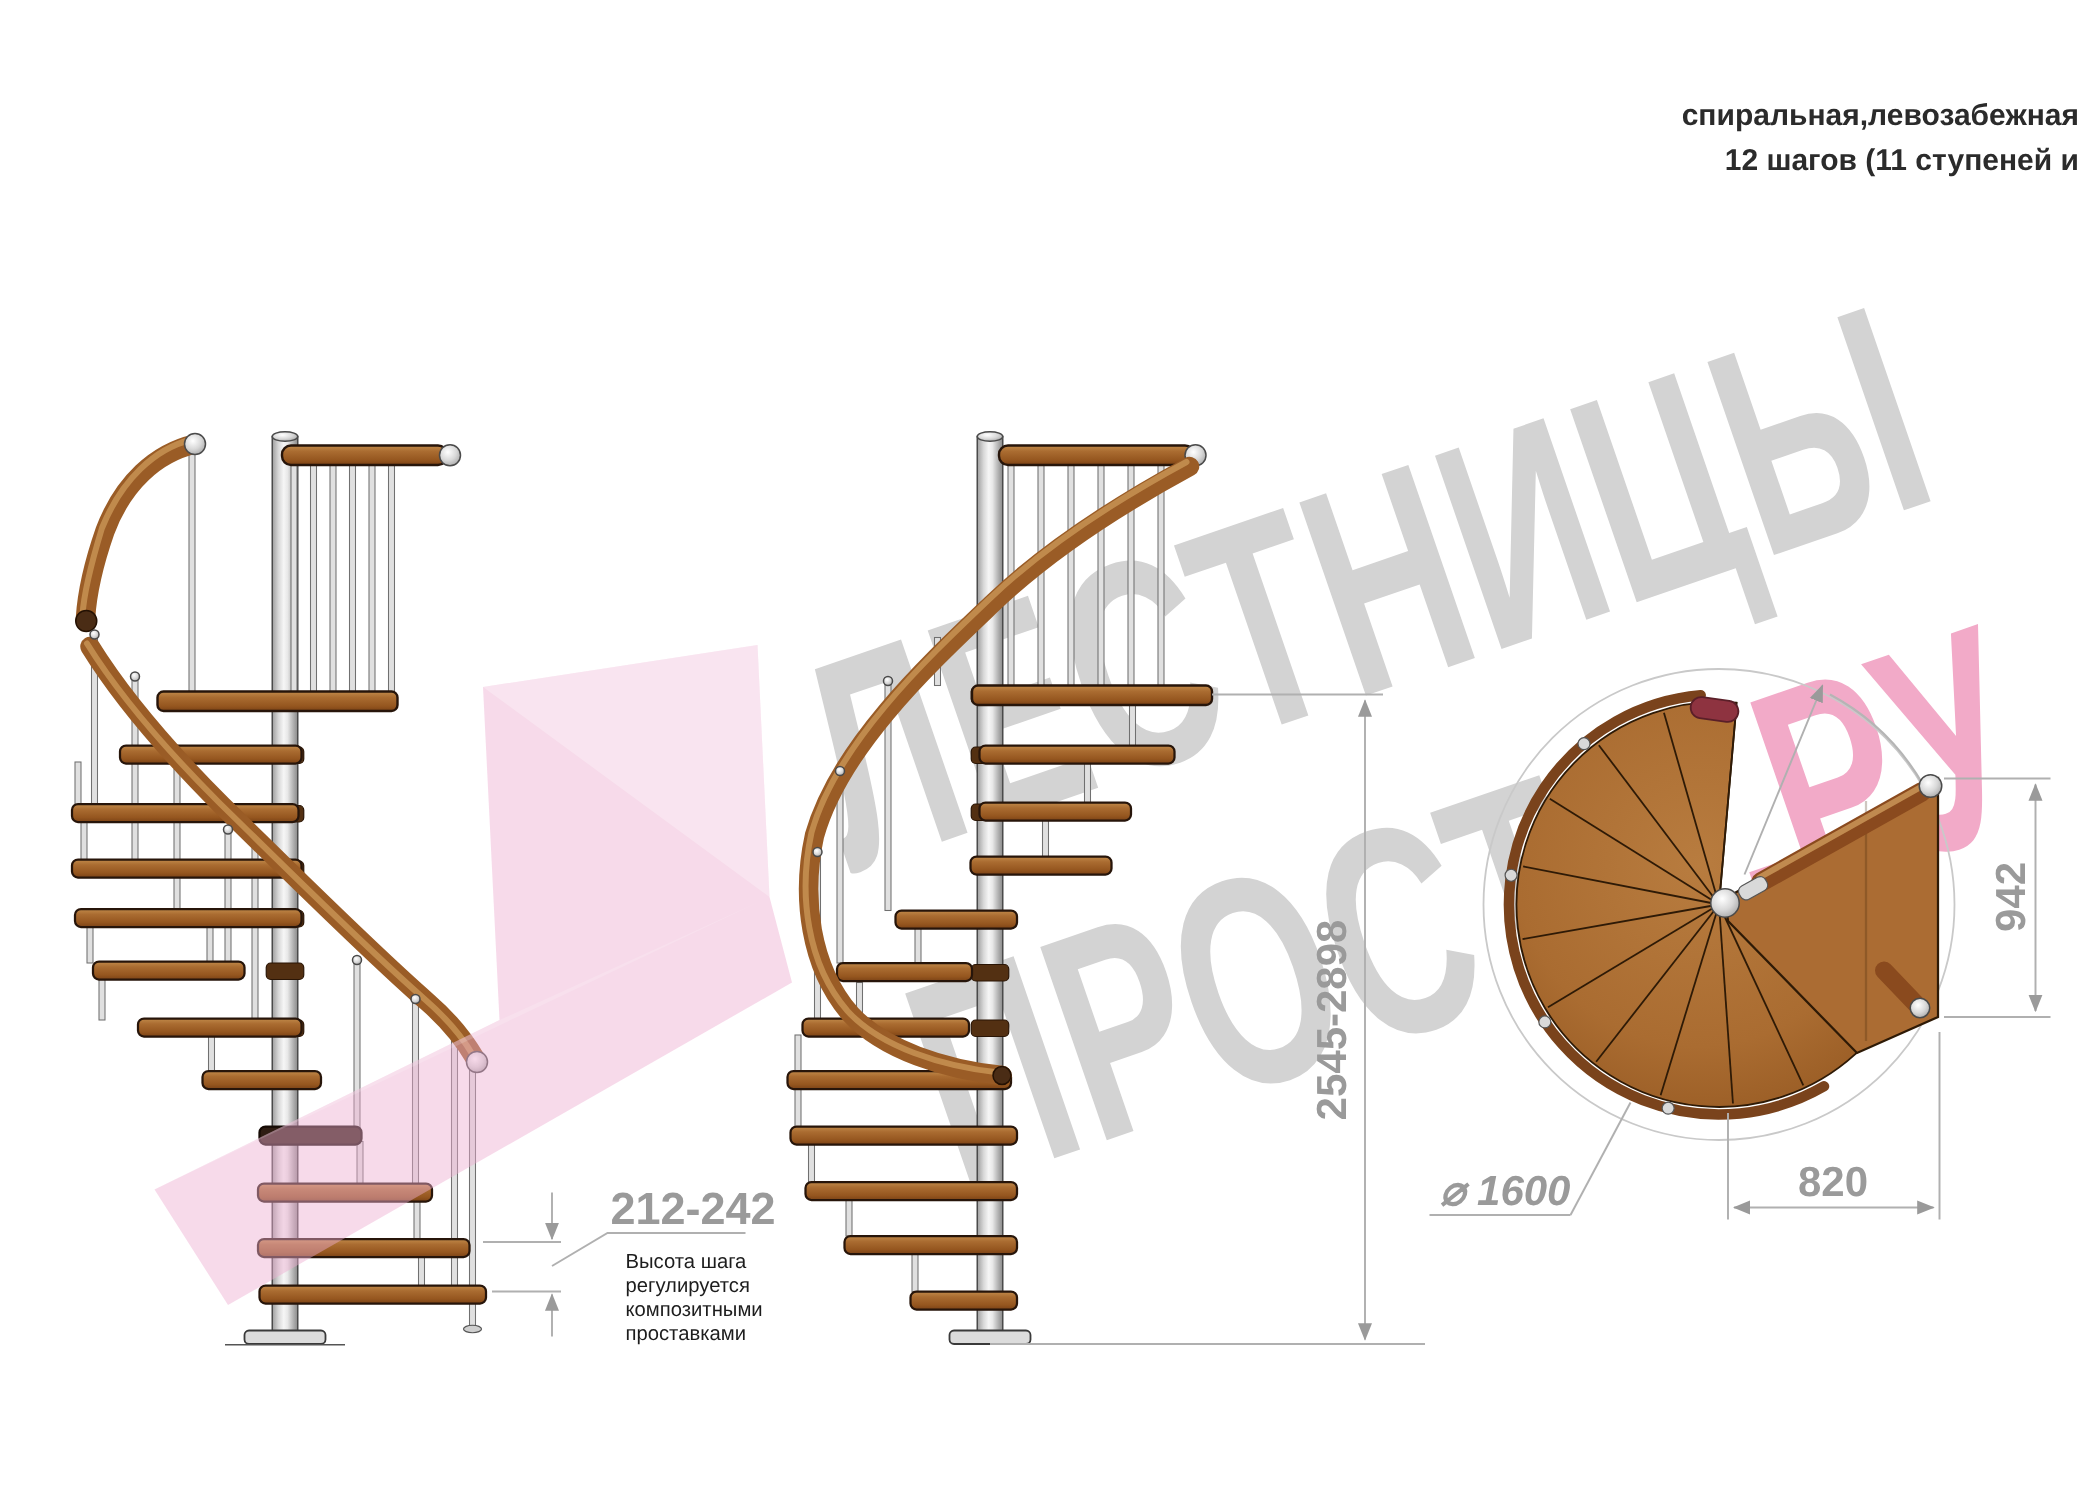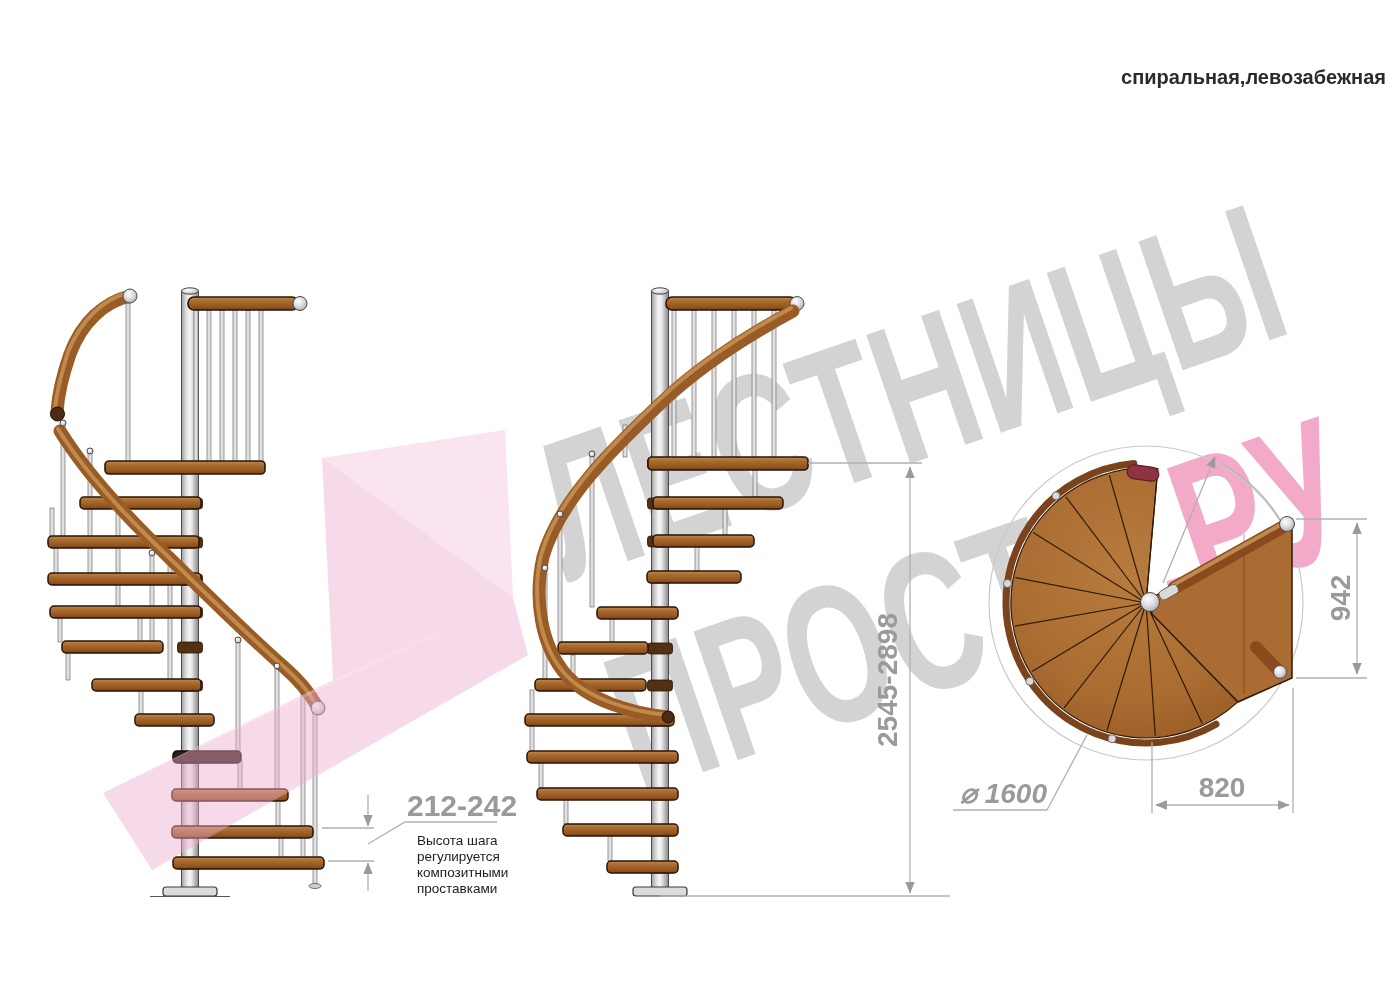--- a/index.html
+++ b/index.html
@@ -289,15 +289,16 @@
 
     <g>
       <path d="M322,458 L505,430 L513,598 L528,655 L152,870 L103,793 L333,680 Z" fill="#eeaed0" fill-opacity="0.45"></path>
       <polygon points="322,458 505,430 513,598" fill="rgba(255,255,255,0.28)"></polygon>
       <polygon points="103,793 333,680 513,598" fill="rgba(255,255,255,0.16)"></polygon>
     </g>
   </svg>
 
   <div class="title-block">
     <div>спиральная,левозабежная</div>
+    <div>12 шагов (11 ступеней и</div>
   </div>
 
 </div>
 
 </body></html>

